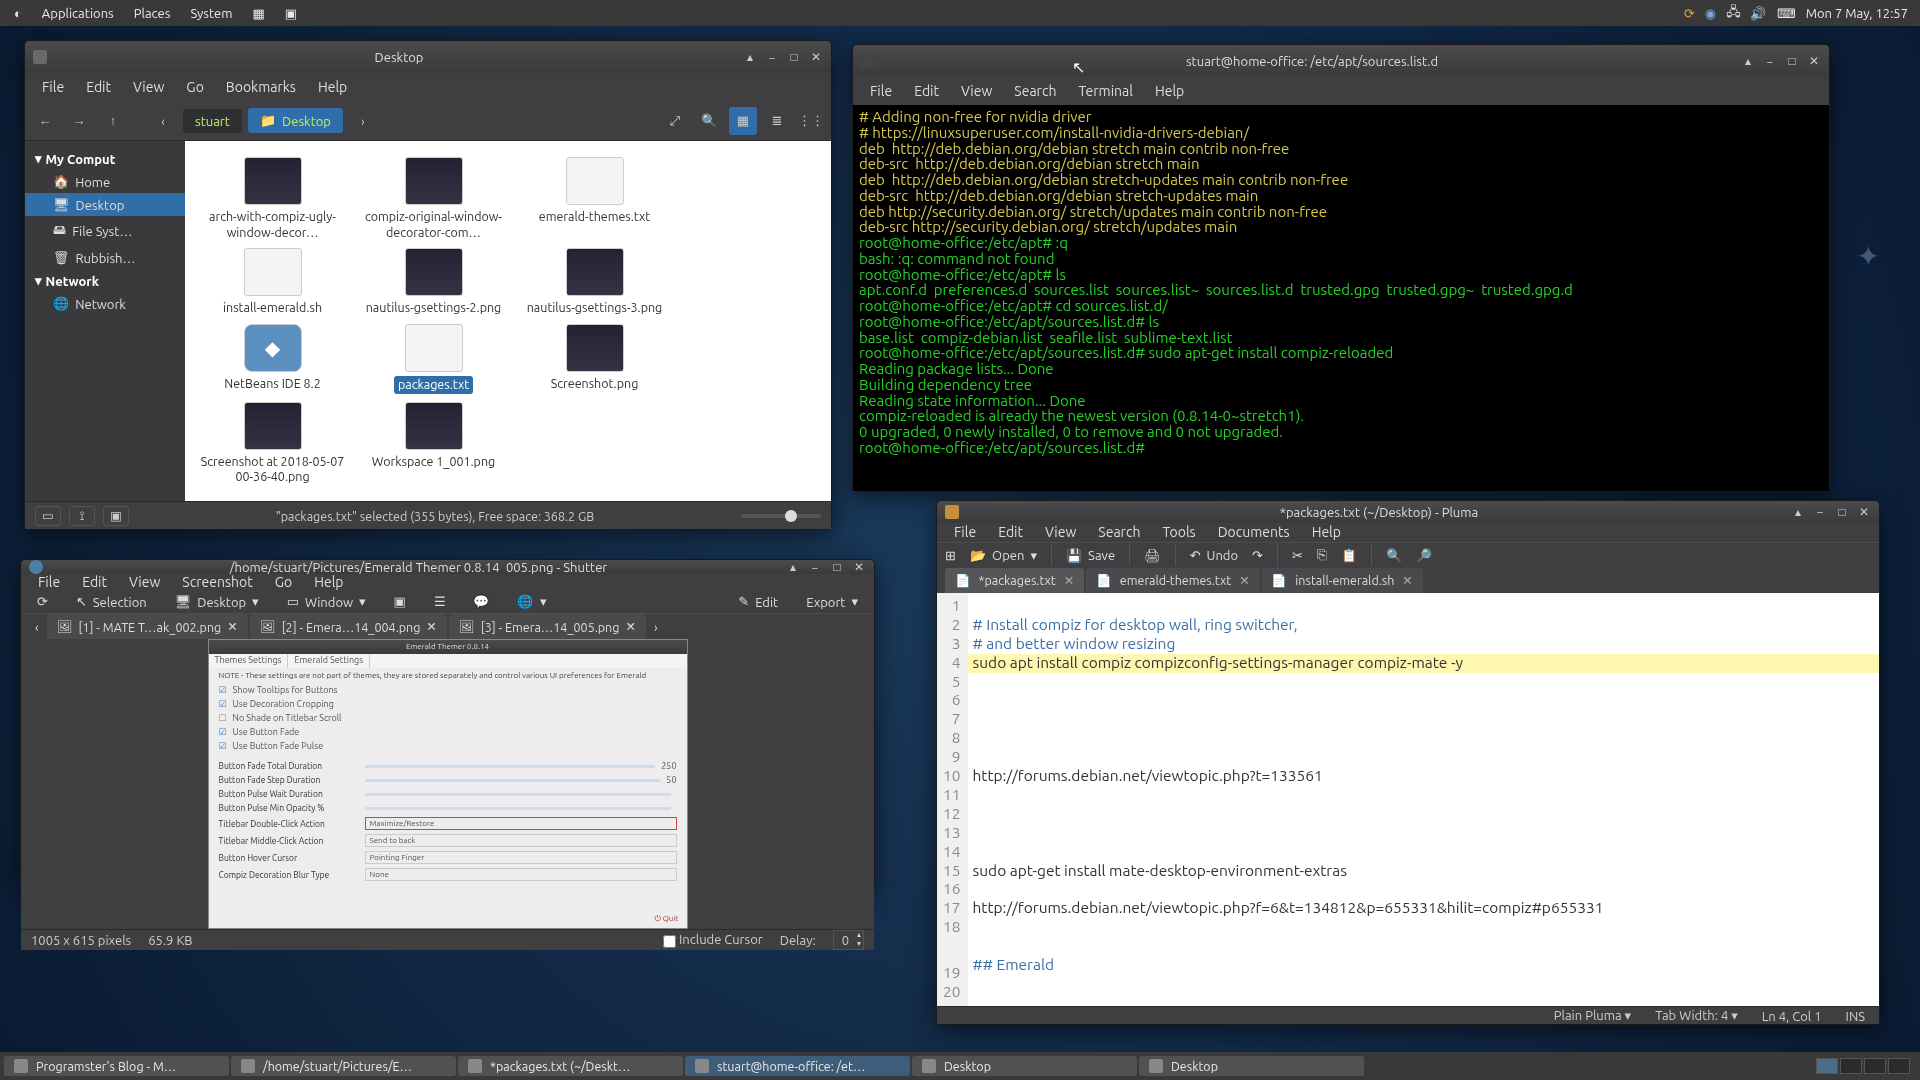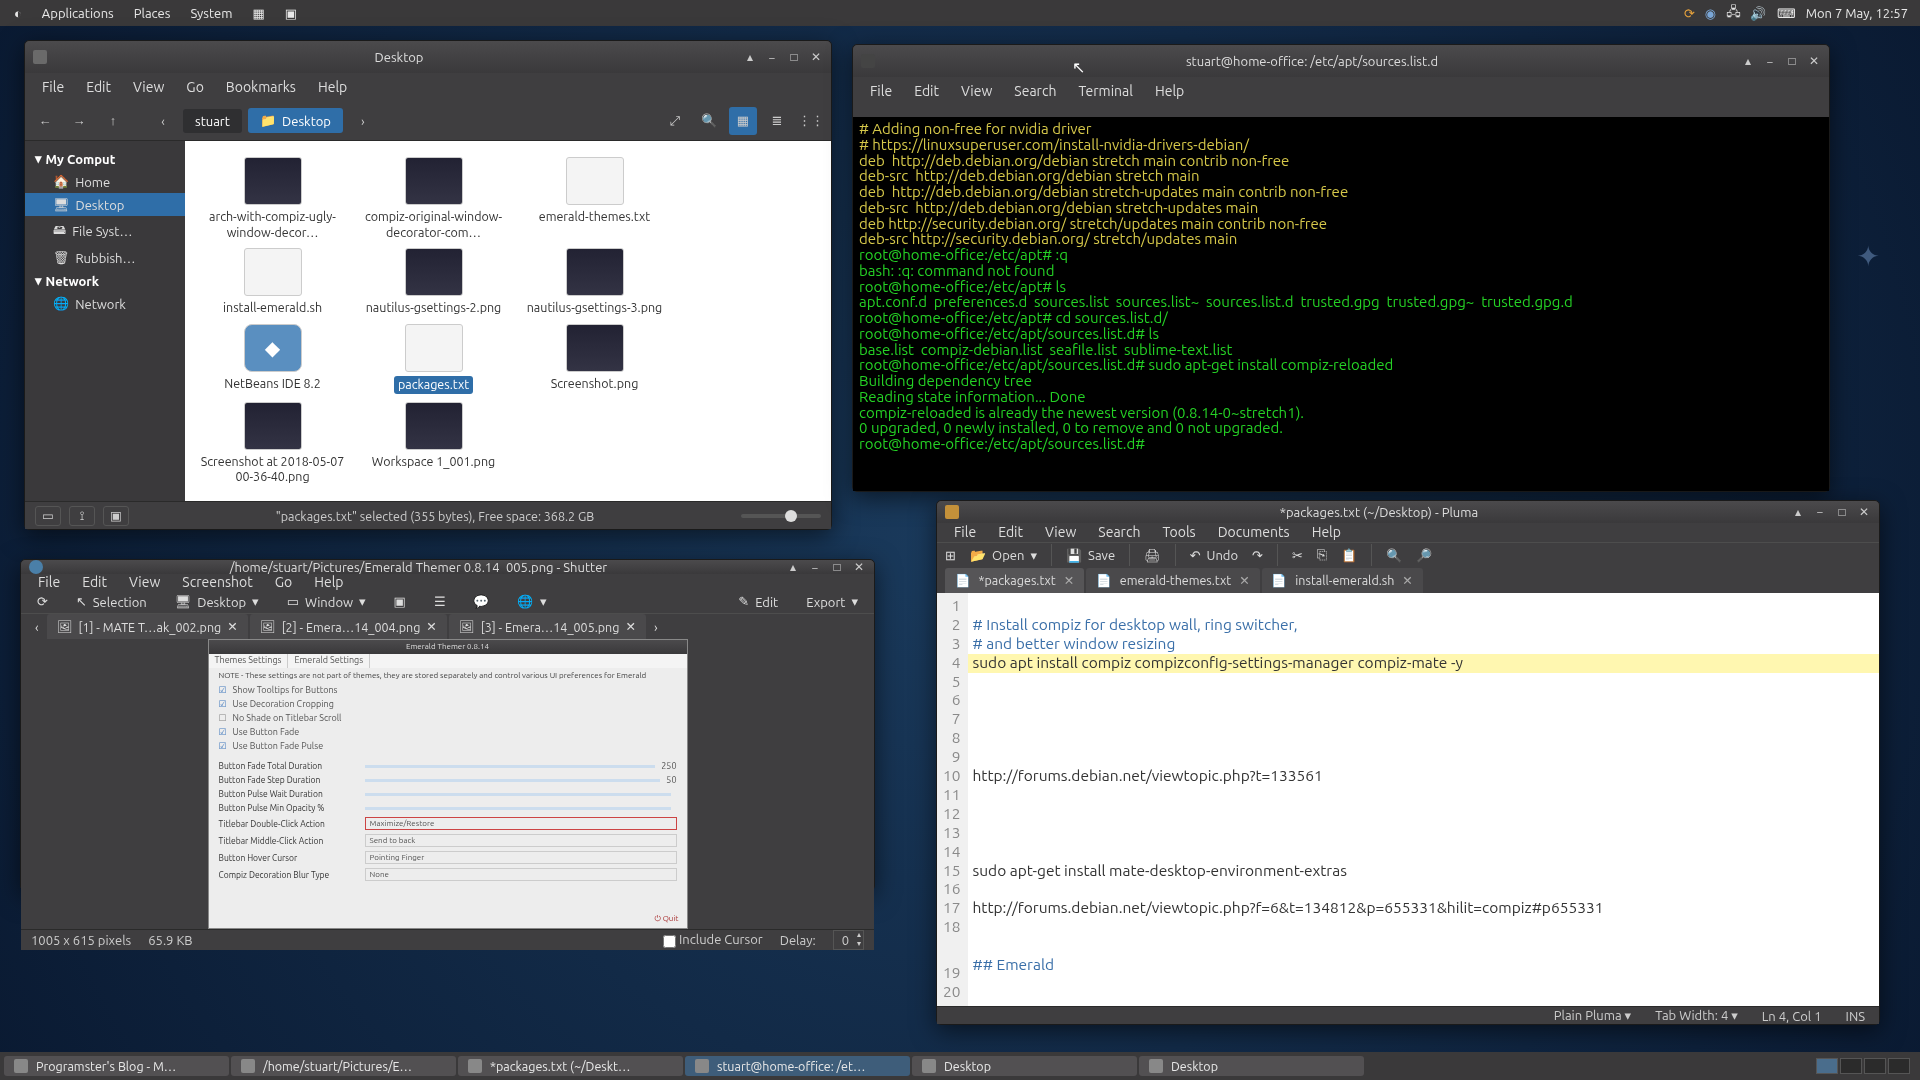--- a/index.html
+++ b/index.html
@@ -44,40 +44,40 @@
 .titlebar .tt { flex:1; text-align:center; }
 .titlebar .wbtns { display:flex; gap:8px; }
 .titlebar .wbtn { width:14px; height:14px; display:flex; align-items:center; justify-content:center; cursor:pointer; color:#ccc; font-size:12px; }
 
 .menubar { height:28px; background:#3f3e40; display:flex; align-items:center; padding:0 6px; color:#ddd; font-size:14px; }
 .menubar span { padding:0 11px; }
 
 
 .fm-nav { height:40px; background:#3f3e40; display:flex; align-items:center; padding:0 6px; gap:6px; border-bottom:1px solid #2a2a2a; }
 .navbtn { width:28px; height:28px; display:flex; align-items:center; justify-content:center; color:#ccc; border-radius:3px; }
-.crumb { background:#2f2f31; padding:5px 12px; border-radius:3px; color:#ffffff; display:inline-flex; align-items:center; gap:6px; }
+.crumb { background:#2f2f31; padding:5px 12px; border-radius:3px; color:#bef264; display:inline-flex; align-items:center; gap:6px; }
 .crumb.active { background:#2f6ea8; }
 .fm-body { flex:1; display:flex; background:#3f3e40; }
 .fm-side { width:160px; background:#3a393b; padding:6px 0; }
 .side-head { font-weight:bold; color:#fff; padding:4px 10px; display:flex; align-items:center; gap:4px; }
 .side-item { padding:4px 10px 4px 28px; display:flex; align-items:center; gap:6px; }
 .side-item.sel { background:#2f6ea8; }
 .fm-view { flex:1; background:#fff; color:#333; padding:16px 10px; display:flex; flex-wrap:wrap; align-content:flex-start; gap:8px 6px; }
 .ficon { width:155px; display:flex; flex-direction:column; align-items:center; text-align:center; font-size:12.5px; gap:4px; }
 .ficon .glyph { width:58px; height:48px; background:#f4f4f4; border:1px solid #ccc; border-radius:3px; display:flex; align-items:center; justify-content:center; font-size:10px; color:#888; }
 .ficon .glyph.img { background:linear-gradient(#223,#334); }
 .ficon.sel .name { background:#2f6ea8; color:#fff; border-radius:3px; padding:1px 4px; }
 .ficon .name { line-height:1.25; }
 .fm-status { height:28px; background:#3f3e40; border-top:1px solid #2a2a2a; display:flex; align-items:center; padding:0 10px; color:#ccc; font-size:12.5px; gap:8px; }
 .fm-status .statbtn { width:26px; height:20px; border:1px solid #555; border-radius:3px; display:flex; align-items:center; justify-content:center; }
 .zoom { width:80px; height:4px; background:#555; border-radius:2px; position:relative; margin-left:auto; }
 .zoom::after { content:""; position:absolute; width:12px; height:12px; background:#ddd; border-radius:50%; top:-4px; left:55%; }
 
 
-.termwin .body { flex:1; background:#000; padding:4px 6px; font-family:"DejaVu Sans Mono",monospace; font-size:15px; line-height:1.05; overflow:hidden;margin-top:12px; }
+.termwin .body { flex:1; background:#000; padding:4px 6px; font-family:"DejaVu Sans Mono",monospace; font-size:15px; line-height:1.05; overflow:hidden; }
 .tline { white-space:pre; }
 .c-cmt { color:#d6c84a; }
 .c-grn { color:#25d125; }
 
 
 .pluma-tb { height:38px; background:#3f3e40; border-top:1px solid #4d4d4d; display:flex; align-items:center; padding:0 8px; gap:14px; color:#ddd; }
 .pluma-tb .btn { display:flex; align-items:center; gap:6px; }
 .pluma-tb .sep { width:1px; height:22px; background:#555; }
 .pluma-tabs { height:30px; background:#3f3e40; display:flex; align-items:center; padding:0 8px; gap:2px; }
 .ptab { background:#4a494b; padding:5px 10px; border-radius:3px 3px 0 0; display:flex; align-items:center; gap:8px; font-size:12.5px; }
@@ -290,20 +290,21 @@
       <div class="tline c-cmt">deb http://security.debian.org/ stretch/updates main contrib non-free</div>
       <div class="tline c-cmt">deb-src http://security.debian.org/ stretch/updates main</div>
       <div class="tline c-grn">root@home-office:/etc/apt# :q</div>
       <div class="tline c-grn">bash: :q: command not found</div>
       <div class="tline c-grn">root@home-office:/etc/apt# ls</div>
       <div class="tline c-grn">apt.conf.d  preferences.d  sources.list  sources.list~  sources.list.d  trusted.gpg  trusted.gpg~  trusted.gpg.d</div>
       <div class="tline c-grn">root@home-office:/etc/apt# cd sources.list.d/</div>
       <div class="tline c-grn">root@home-office:/etc/apt/sources.list.d# ls</div>
       <div class="tline c-grn">base.list  compiz-debian.list  seafile.list  sublime-text.list</div>
       <div class="tline c-grn">root@home-office:/etc/apt/sources.list.d# sudo apt-get install compiz-reloaded</div>
+      <div class="tline c-grn">Reading package lists... Done</div>
       <div class="tline c-grn">Building dependency tree</div>
       <div class="tline c-grn">Reading state information... Done</div>
       <div class="tline c-grn">compiz-reloaded is already the newest version (0.8.14-0~stretch1).</div>
       <div class="tline c-grn">0 upgraded, 0 newly installed, 0 to remove and 0 not upgraded.</div>
       <div class="tline c-grn">root@home-office:/etc/apt/sources.list.d# </div>
     </div>
 </div>
 
 <div style="position:absolute;top:58px;left:1072px;color:#fff;font-size:16px;pointer-events:none">↖</div>
 

